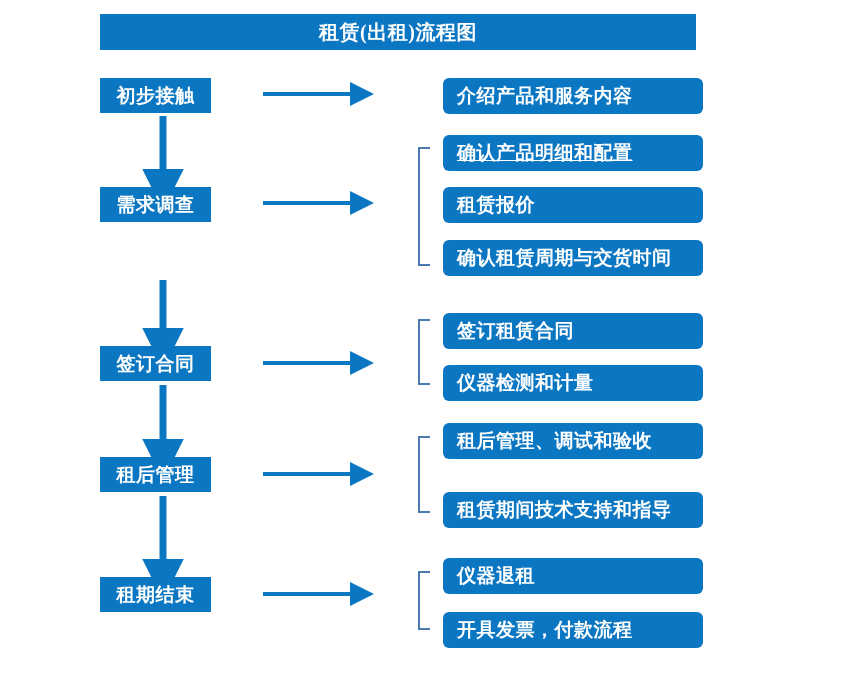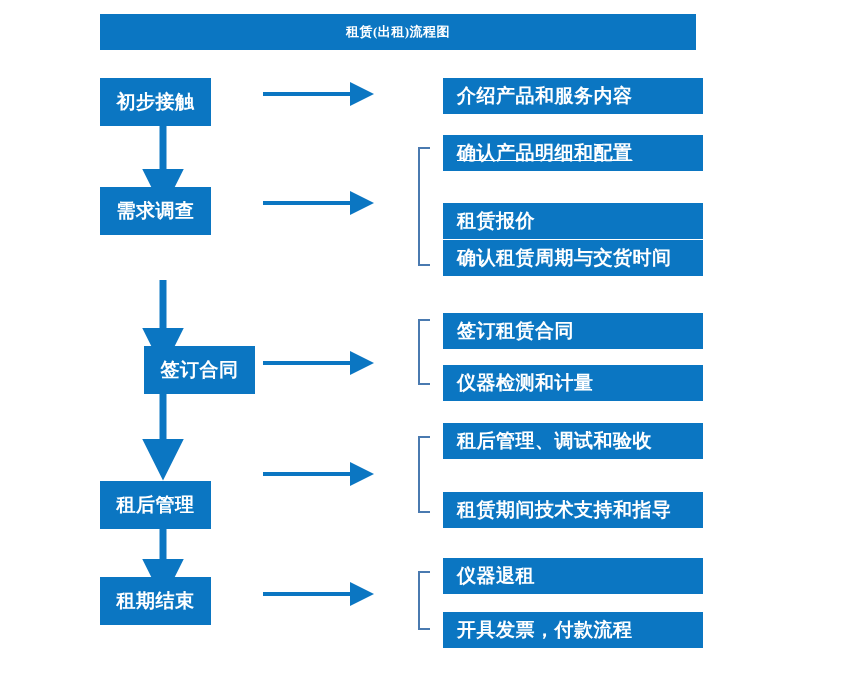--- a/index.html
+++ b/index.html
@@ -34,49 +34,50 @@
     letter-spacing: 0.5px;
   }
 
   
   .title-banner {
     left: 100px;
     top: 14px;
     width: 596px;
     height: 36px;
     justify-content: center;
-    font-size: 13px;
+    font-size: 20px;
   }
 
   
   .stage-box {
     left: 100px;
     width: 111px;
-    height: 48px;
+    height: 35px;
     justify-content: center;
     font-size: 19px;
   }
   .stage-0 { top: 78px; }
   .stage-1 { top: 187px; }
-  .stage-2 { top: 346px; margin-left: 44px; }
-  .stage-3 { top: 481px; text-align: center; }
+  .stage-2 { top: 346px; }
+  .stage-3 { top: 457px; text-align: center; }
   .stage-4 { top: 577px; }
 
   
   .detail-box {
     left: 443px;
     width: 260px;
     height: 36px;
     justify-content: flex-start;
     padding-left: 14px;
     font-size: 19px;
+    border-radius: 6px;
   }
   .d-0 { top: 78px; }
   .d-1 { top: 135px; text-decoration: underline; }
-  .d-2 { top: 187px; margin-top: 16px; }
+  .d-2 { top: 187px; }
   .d-3 { top: 240px; }
   .d-4 { top: 313px; font-family: Liberation Mono, monospace; }
   .d-5 { top: 365px; text-align: right; }
   .d-6 { top: 423px; }
   .d-7 { top: 492px; }
   .d-8 { top: 558px; }
   .d-9 { top: 612px; }
 
   
   #lines {

